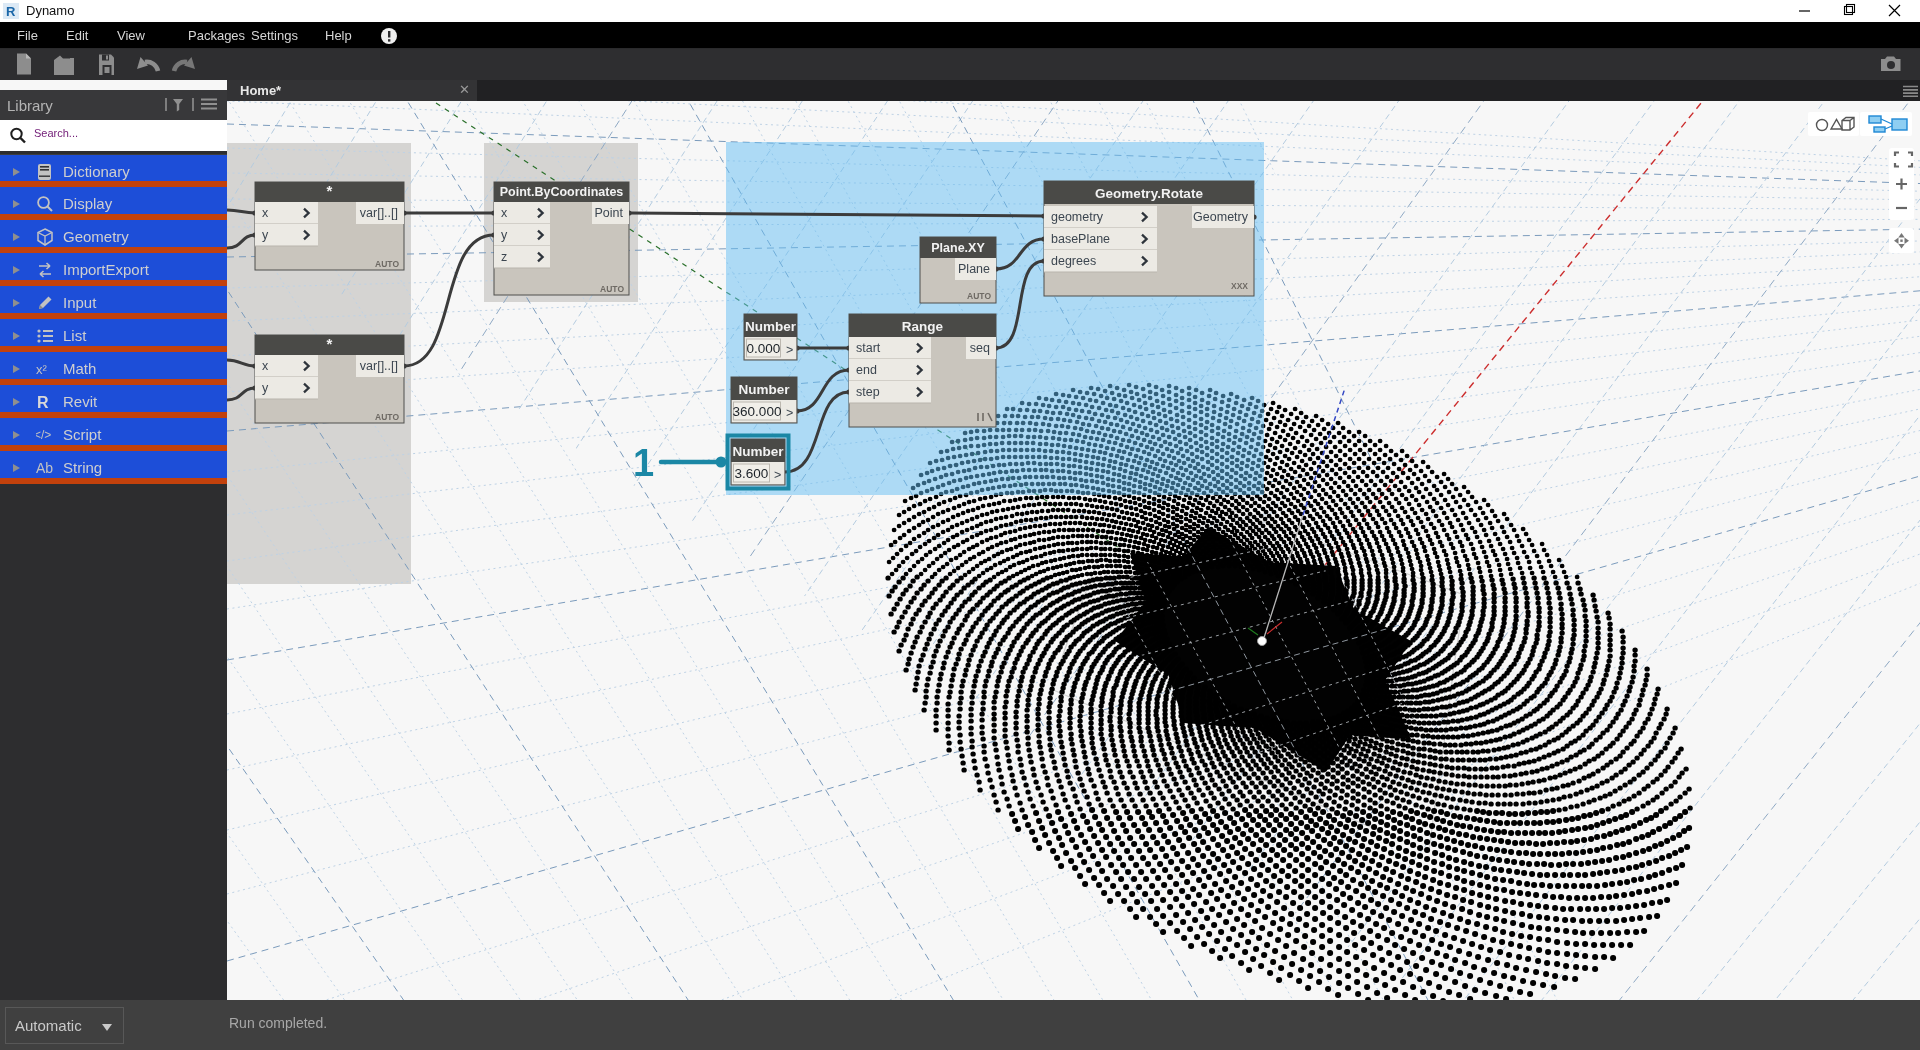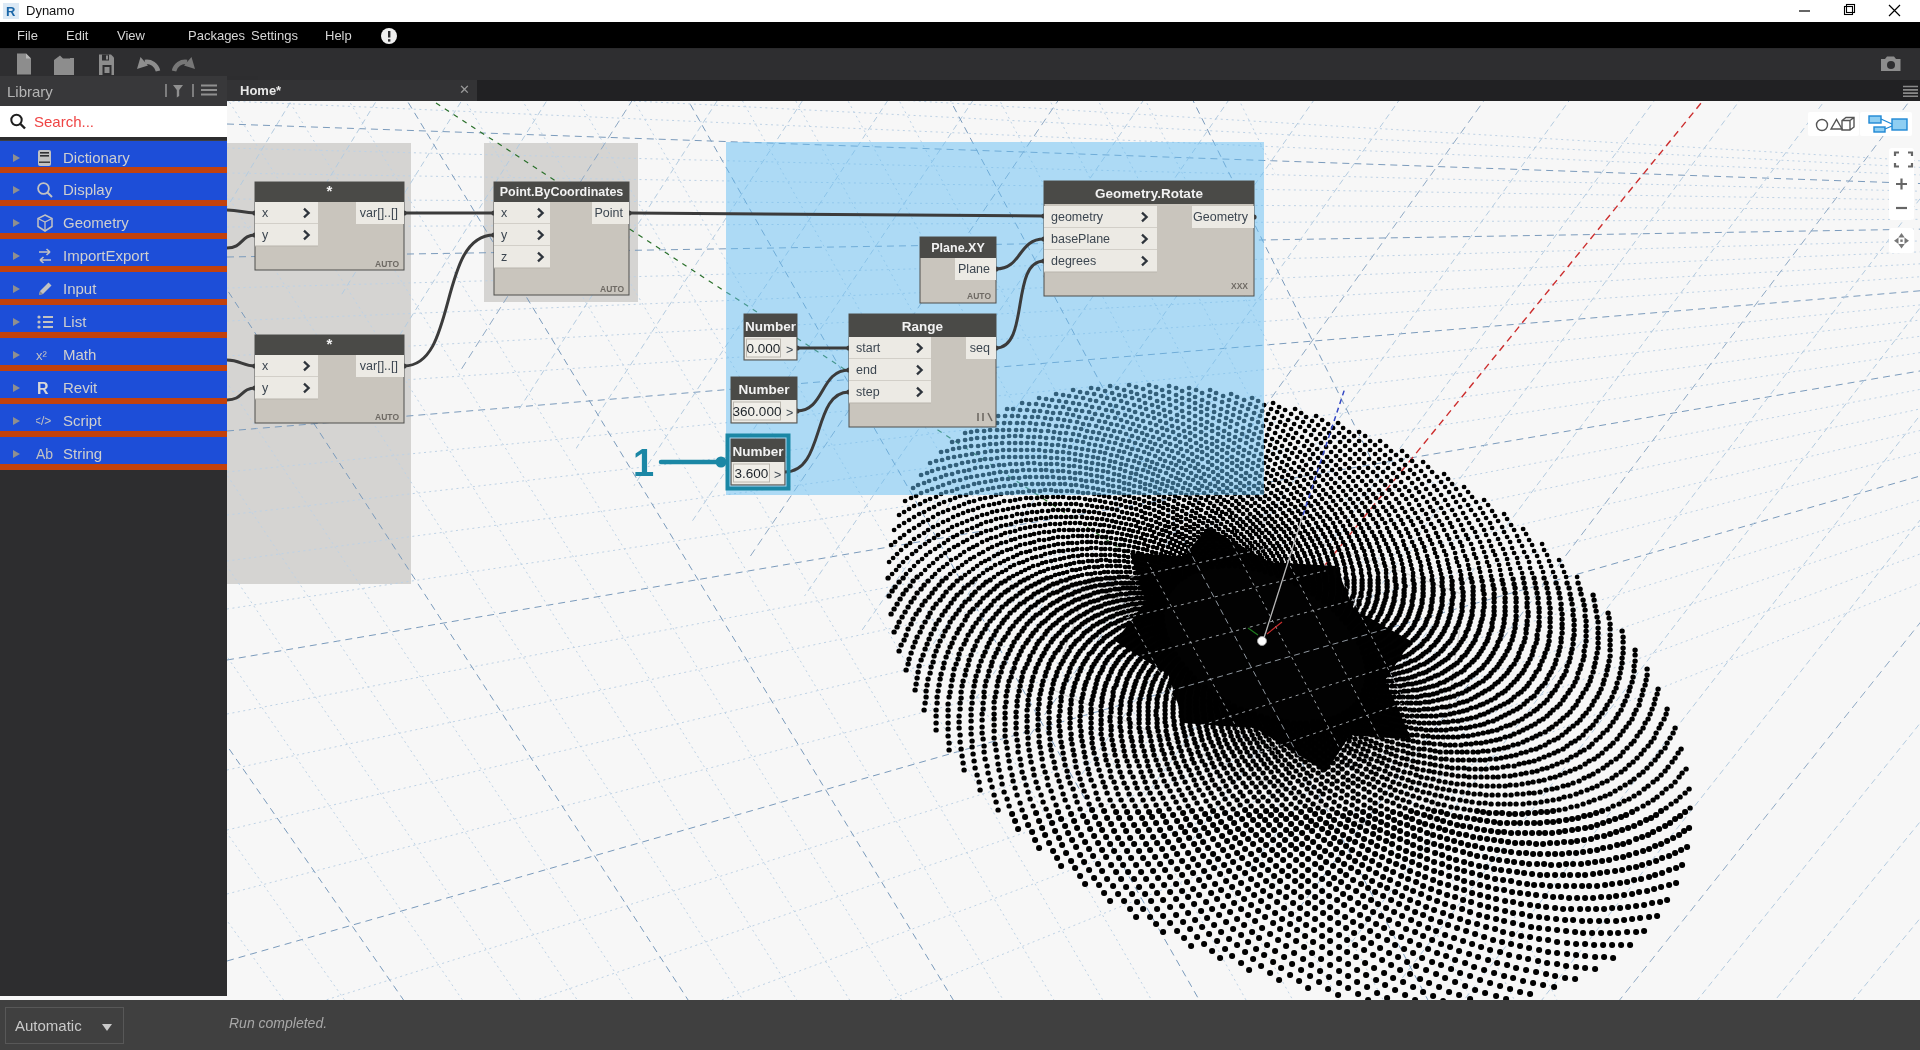--- a/index.html
+++ b/index.html
@@ -2,39 +2,39 @@
 <html><head><meta charset="utf-8"><style>
 *{margin:0;padding:0;box-sizing:border-box}
 body{width:1920px;height:1050px;font-family:"Liberation Sans",sans-serif;overflow:hidden;background:#f7f7f7;position:relative}
 .titlebar{position:absolute;left:0;top:0;width:1920px;height:22px;background:#fff}
 .titlebar .logo{position:absolute;left:3px;top:3px;width:16px;height:16px;background:#dce9f5}
 .titlebar .tname{position:absolute;left:26px;top:3px;font-size:13px;color:#111}
 .winbtn{position:absolute;top:0;height:22px;color:#000}
 .menubar{position:absolute;left:0;top:22px;width:1920px;height:27px;background:#000000;border-bottom:1px solid #2a2a2c}
 .menubar span{position:absolute;top:6px;font-size:13px;color:#d6d6d6}
 .toolbar{position:absolute;left:0;top:49px;width:1920px;height:31px;background:#2e2e30}
-.library{position:absolute;left:0;top:76px;width:258px;height:920px;background:#2d2d2f}
+.library{position:absolute;left:0;top:90px;width:258px;height:920px;background:#2d2d2f}
 .libhead{position:absolute;left:0;top:0;width:227px;height:30px;background:#38383a}
 .libhead .t{position:absolute;left:7px;top:7px;font-size:15px;color:#b4b4b4}
 .search{position:absolute;left:0;top:30px;width:227px;height:31px;background:#fff}
-.search .ph{position:absolute;left:34px;top:7px;font-size:15px;color:#ef4444}
+.search .ph{position:absolute;left:34px;top:7px;font-size:11px;color:#701a75}
 .libitems{position:absolute;left:0;top:64px;width:227px}
 .libitem{position:relative;width:227px;height:33px;background:#1d4ed8;border-bottom:6px solid #c2410c;color:#cfcfcf;font-size:15px}
 .libitem:first-child{border-top:1px solid #3e3e40}
 .libitem .arr{position:absolute;left:13px;top:13px;width:0;height:0;border-left:7px solid #8f8f8f;border-top:4.5px solid transparent;border-bottom:4.5px solid transparent}
 .libitem .ic{position:absolute;left:36px;top:8px;width:18px;height:18px}
 .libitem .tx{position:absolute;left:63px;top:8px}
 .tabbar{position:absolute;left:227px;top:80px;width:1693px;height:21px;background:#212123}
 .tab{position:absolute;left:0;top:0;width:250px;height:21px;background:#333335}
 .tab .t{position:absolute;left:13px;top:3px;font-size:13px;font-weight:bold;color:#e8e8e8}
 .tab .x{position:absolute;left:232px;top:2px;font-size:13px;color:#9a9a9a}
 .canvas{position:absolute;left:227px;top:101px;width:1693px;height:899px;background:#f7f7f7}
 .statusbar{position:absolute;left:0;top:1000px;width:1920px;height:50px;background:#404040}
 .dd{position:absolute;left:5px;top:7px;width:119px;height:37px;border:1px solid #585858;color:#c9c9c9;font-size:15px}
-.run{position:absolute;left:229px;top:15px;font-style:italic;font-size:14px;color:#a8a8a8}
+.run{position:absolute;left:229px;top:15px;font-size:14px;color:#a8a8a8}
 svg text{font-family:"Liberation Sans",sans-serif}
 </style></head><body>
 <div class="titlebar">
  <div class="logo"><svg width="16" height="16">
         <text x="3" y="13" font-size="13" font-weight="bold" fill="#1a66a8">R</text>
       </svg></div>
  <div class="tname">Dynamo</div>
  <svg class="winbtn" style="left:1793px" width="127" height="22">
   <path d="M6 11h11" stroke="#000" stroke-width="1.2"></path>
   <rect x="51.5" y="6.5" width="8" height="8" fill="none" stroke="#000" stroke-width="1.1"></rect>

